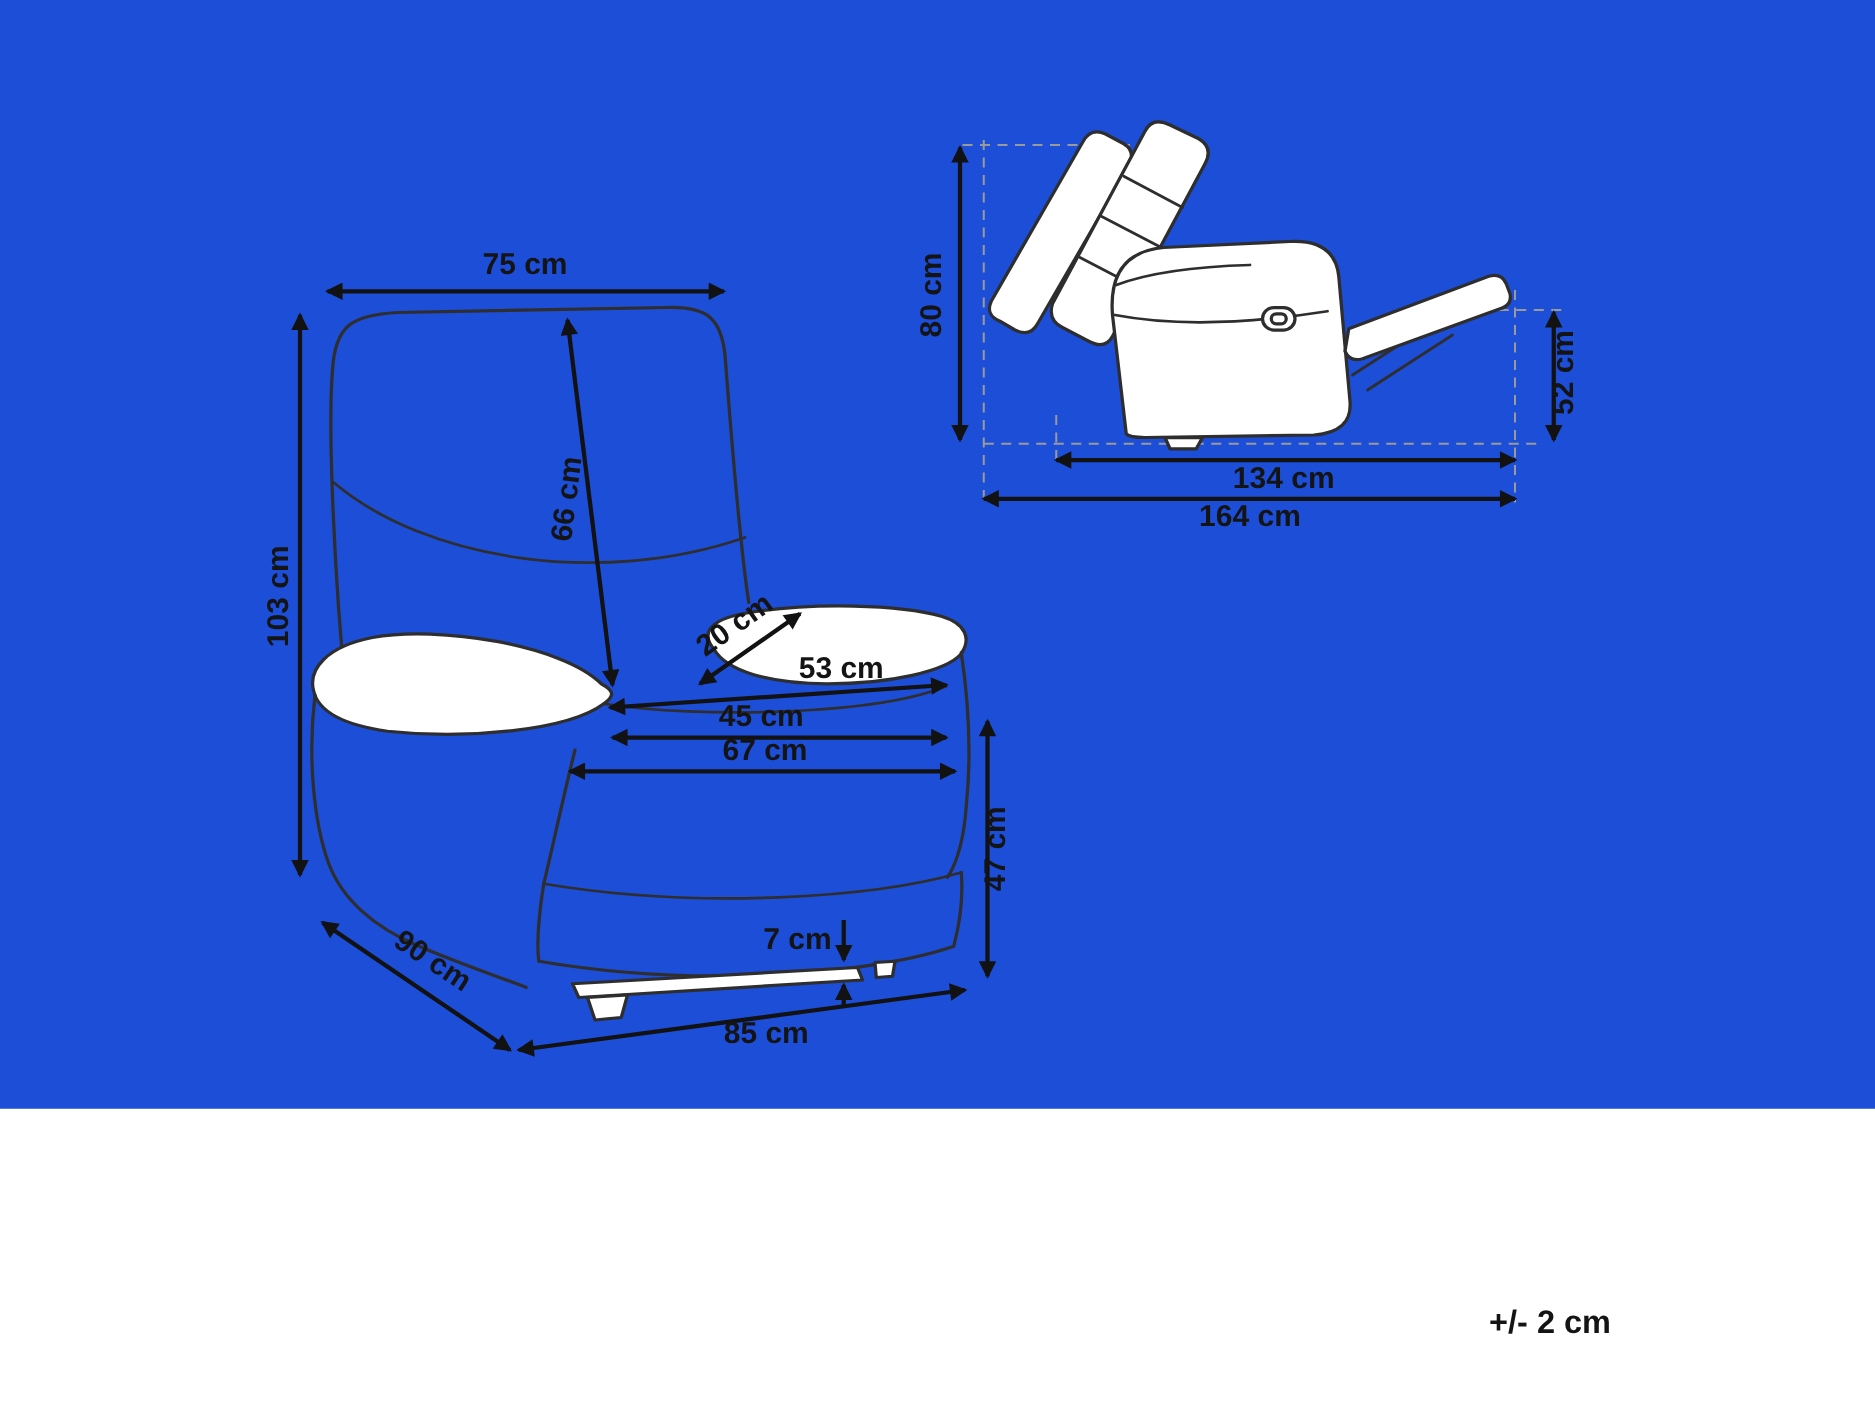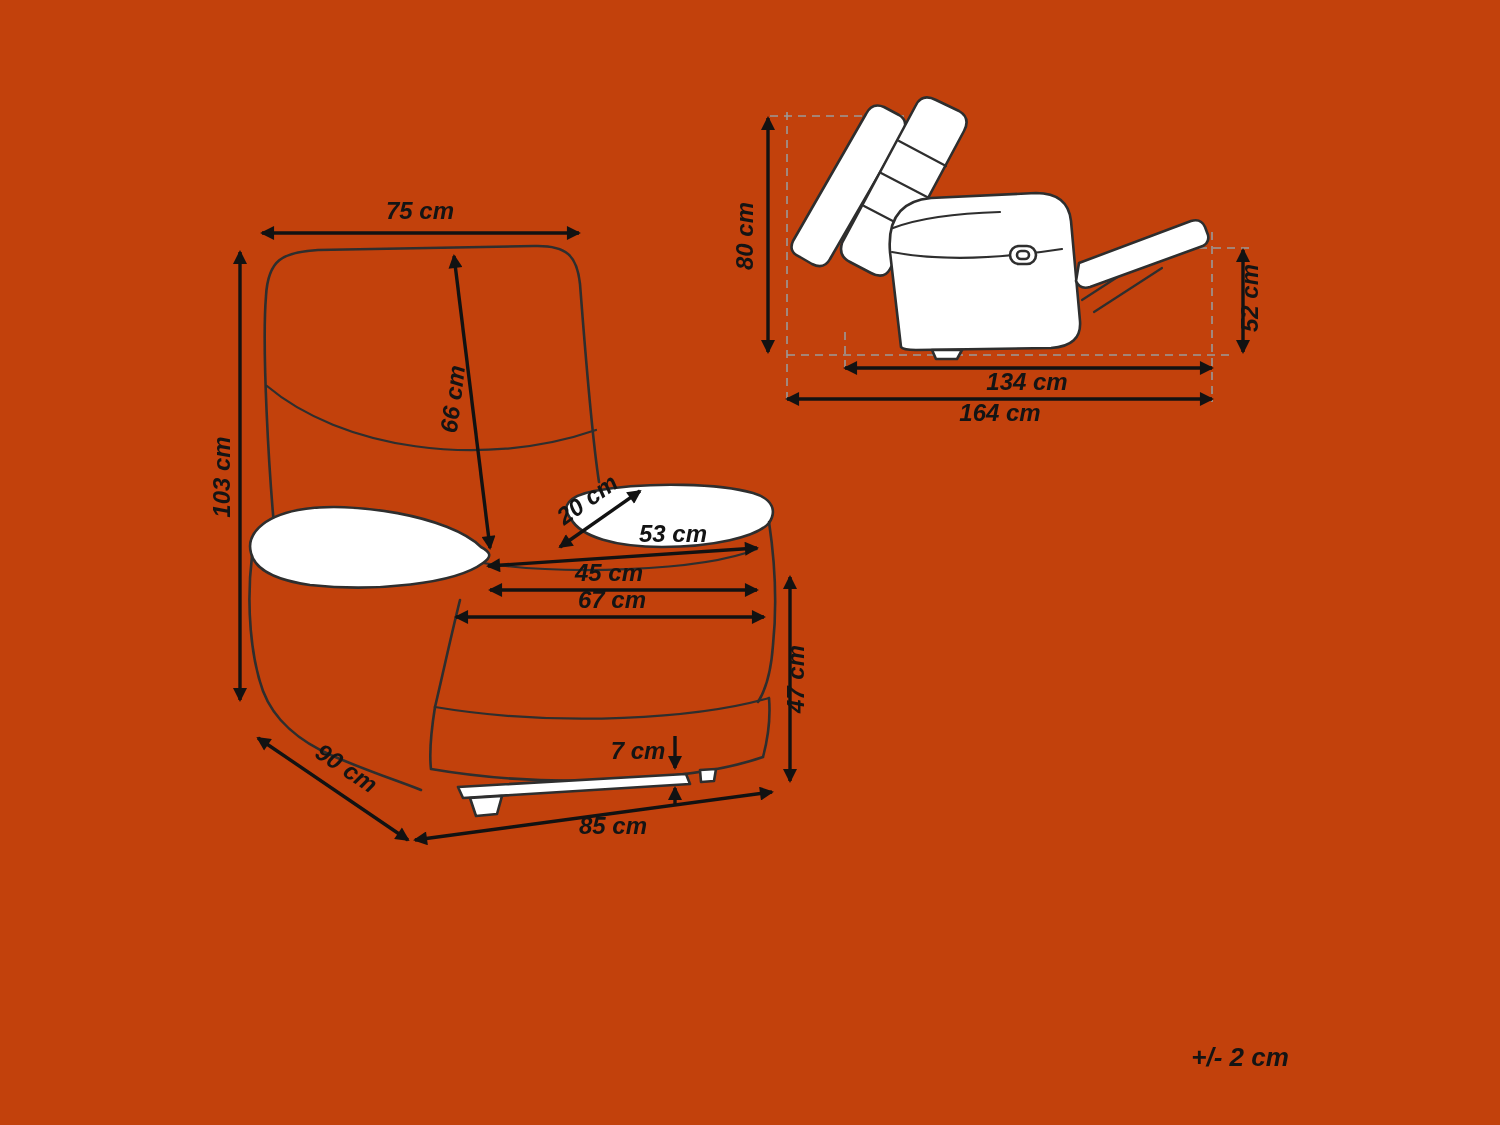--- a/index.html
+++ b/index.html
@@ -7,23 +7,22 @@
     padding: 0;
     background: #ffffff;
     width: 1500px;
     height: 1125px;
     overflow: hidden;
     font-family: "Liberation Sans", sans-serif;
   }
   .canvas {
     position: relative;
     width: 1500px;
-    height: 1125px;
-    background: #c2410c;
-    font-style: italic;
+    height: 887px;
+    background: #1d4ed8;
   }
   svg { display: block; }
 
   .outline {
     fill: #ffffff;
     stroke: #2e2e2e;
     stroke-width: 2.6;
     stroke-linejoin: round;
     stroke-linecap: round;
   }

